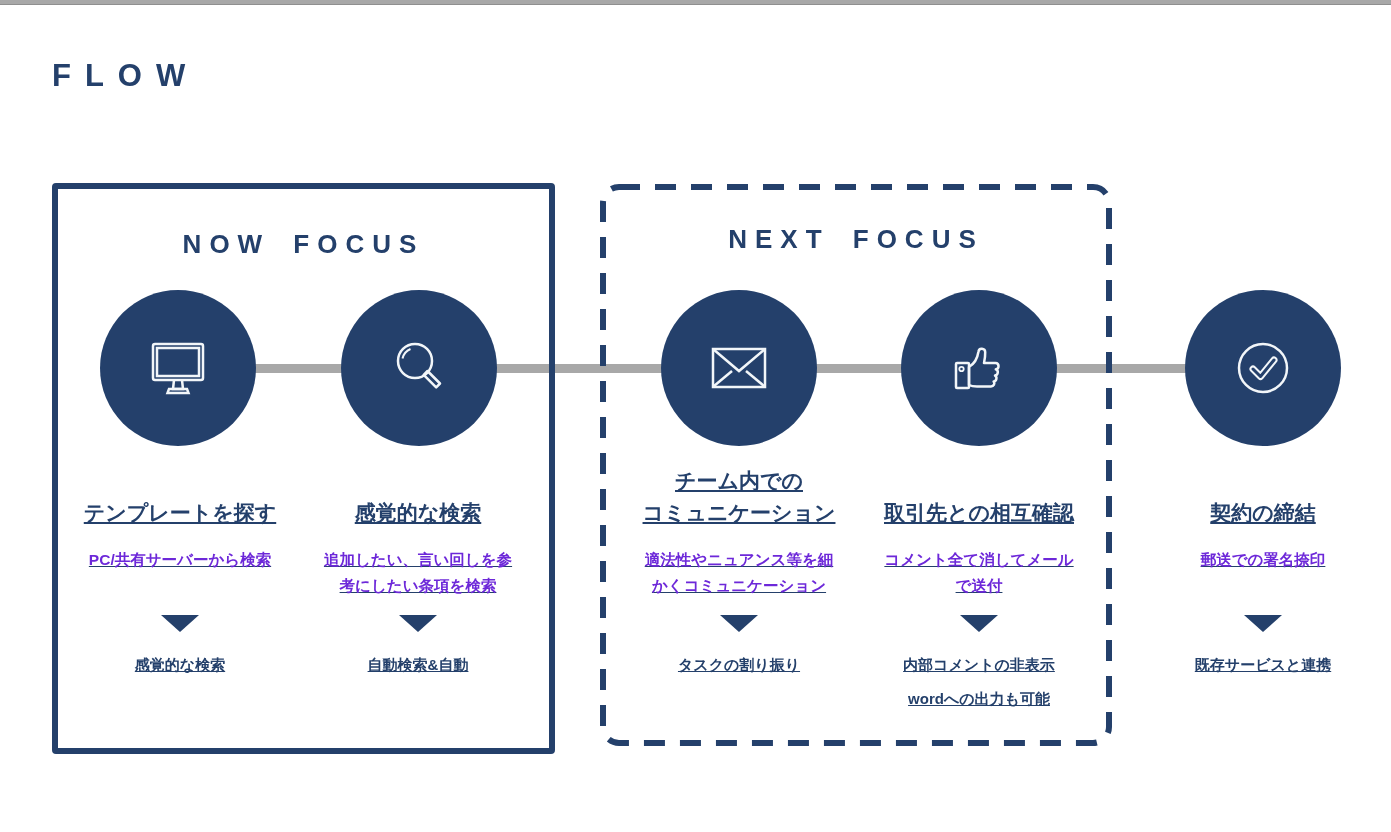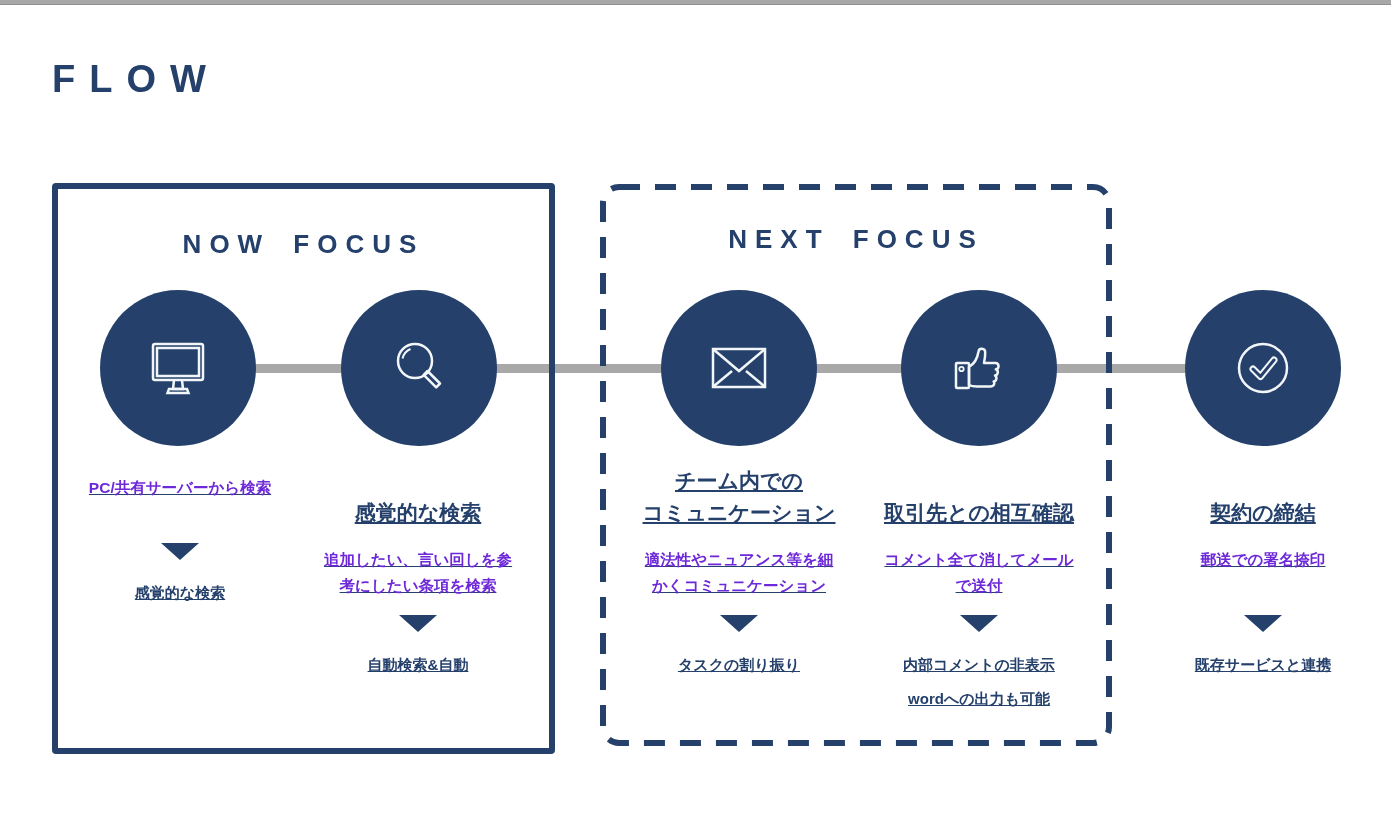--- a/index.html
+++ b/index.html
@@ -16,21 +16,21 @@
     position: absolute;
     left: 0; top: 0;
     width: 100%; height: 4px;
     background: #a8a8a8;
     border-bottom: 1px solid #8f8f8f;
   }
   .page-title {
     position: absolute;
     left: 52px; top: 58px;
     margin: 0;
-    font-size: 38px;
+    font-size: 31px;
     font-weight: bold;
     letter-spacing: 14px;
     color: #24406b;
   }
   .timeline {
     position: absolute;
     left: 178px; top: 364px;
     width: 1086px; height: 9px;
     background: #a8a8a8;
     z-index: 1;
@@ -180,20 +180,21 @@
 
   <div class="node" style="left:1185px">
     <svg width="76" height="76" viewBox="0 0 76 76" fill="none" stroke="#f2f6f9" stroke-width="2.5">
       <circle cx="38" cy="38" r="24"></circle>
       <path d="M28 39 L35.5 46.5 L49 30" stroke-width="7" stroke-linecap="round" stroke-linejoin="round"></path>
       <path d="M28 39 L35.5 46.5 L49 30" stroke="#24406b" stroke-width="3" stroke-linecap="round" stroke-linejoin="round"></path>
     </svg>
   </div>
 
   <div class="step-col" style="left:50px">
+    <div class="step-title">テンプレートを探す</div>
     <div class="step-desc">PC/共有サーバーから検索</div>
     <div class="triangle-down"></div>
     <div class="step-result">感覚的な検索</div>
   </div>
 
   <div class="step-col" style="left:288px">
     <div class="step-title">感覚的な検索</div>
     <div class="step-desc">追加したい、言い回しを参
 考にしたい条項を検索</div>
     <div class="triangle-down"></div>

